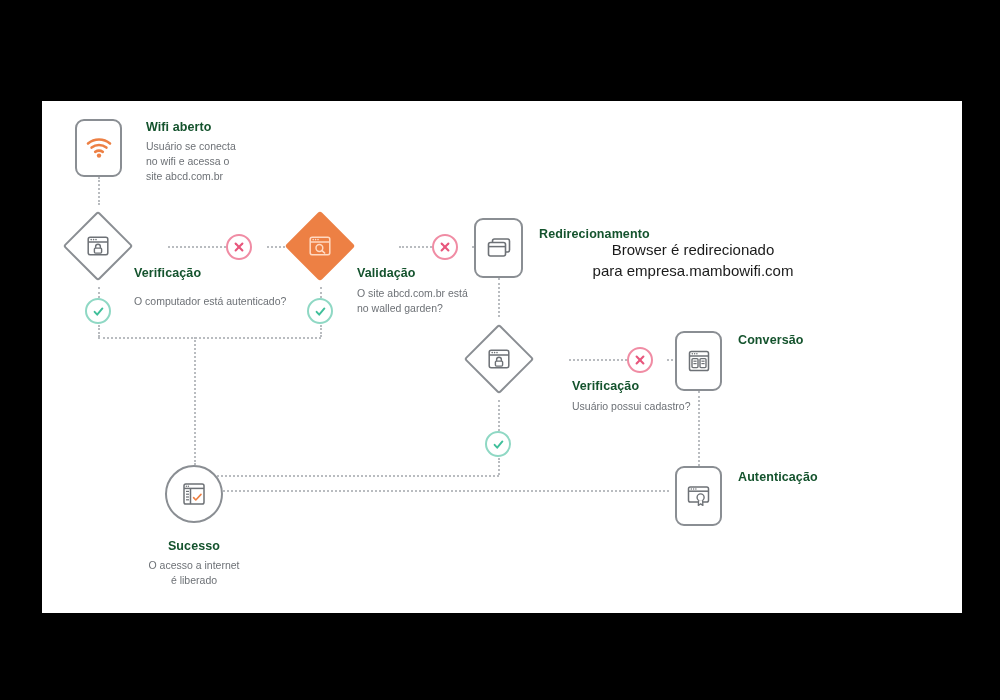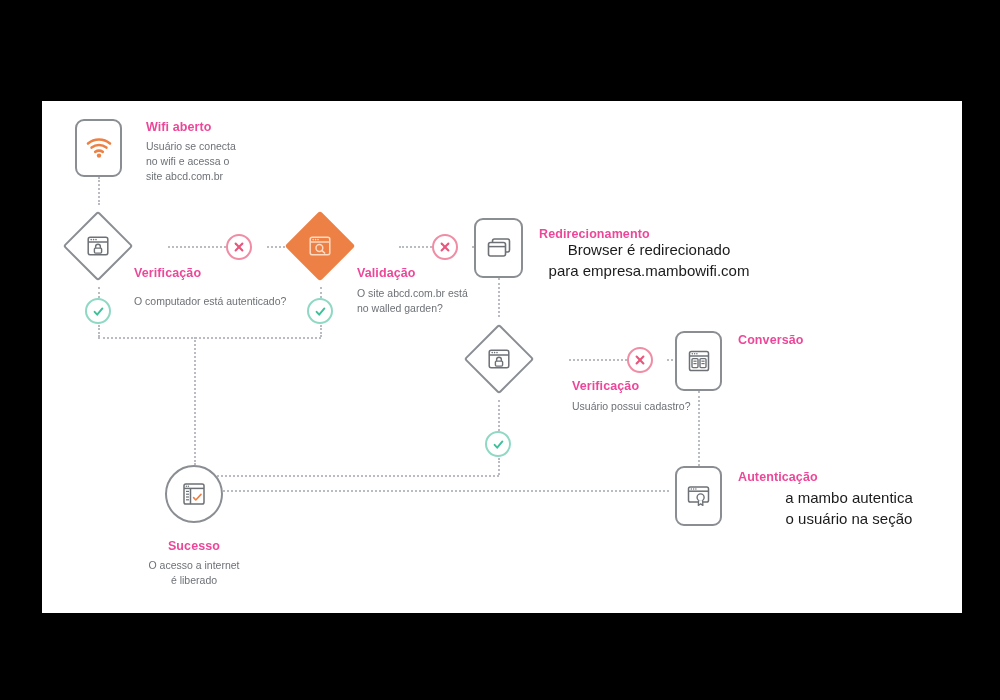--- a/index.html
+++ b/index.html
@@ -67,21 +67,21 @@
     display: flex;
     align-items: center;
     justify-content: center;
   }
 
   
   .lbl-title {
     position: absolute;
     font-size: 12.5px;
     font-weight: bold;
-    color: #ec4899;
+    color: #14532d;
     letter-spacing: .1px;
     white-space: nowrap;
   }
   .lbl-desc {
     position: absolute;
     font-size: 10.5px;
     line-height: 15px;
     color: #6d7176;
     white-space: pre-line;
   }
@@ -216,21 +216,21 @@
     <div class="rbox" style="left:432px; top:117px; width:49px; height:60px;">
       <span>
         <svg width="26" height="22" viewBox="0 0 26 22">
           <rect x="6.5" y="2" width="17" height="13" rx="2" fill="none" stroke="#6d7176" stroke-width="1.6"></rect>
           <rect x="2.5" y="5.5" width="17" height="13.5" rx="2" fill="#ffffff" stroke="#6d7176" stroke-width="1.6"></rect>
           <line x1="2.5" y1="9.6" x2="19.5" y2="9.6" stroke="#6d7176" stroke-width="1.5"></line>
         </svg>
       </span>
     </div>
     <div class="lbl-title" style="left:497px; top:126px;text-align:right;">Redirecionamento</div>
-    <div class="overlay-txt" style="left:477px; top:138px; width:260px;text-align:center;">Browser é redirecionado
+    <div class="overlay-txt" style="left:521px; top:138px; width:260px;text-align:center;">Browser é redirecionado
 para empresa.mambowifi.com</div>
 
     <div class="diamond" style="left:432px; top:233px; width:50px; height:50px;">
       <span class="diamond-ico">
         <svg width="22" height="20" viewBox="0 0 22 20">
           <rect x="1.2" y="1.2" width="19.6" height="17.6" rx="2" fill="none" stroke="#6d7176" stroke-width="1.5"></rect>
           <line x1="1.2" y1="6" x2="20.8" y2="6" stroke="#6d7176" stroke-width="1.5"></line>
           <circle cx="4.2" cy="3.6" r=".8" fill="#6d7176"></circle>
           <circle cx="6.6" cy="3.6" r=".8" fill="#6d7176"></circle>
           <circle cx="9" cy="3.6" r=".8" fill="#6d7176"></circle>
@@ -268,22 +268,20 @@
           <line x1="1.5" y1="6.2" x2="21.5" y2="6.2" stroke="#6d7176" stroke-width="1.5"></line>
           <circle cx="4.3" cy="4.1" r=".75" fill="#6d7176"></circle>
           <circle cx="6.6" cy="4.1" r=".75" fill="#6d7176"></circle>
           <circle cx="8.9" cy="4.1" r=".75" fill="#6d7176"></circle>
           <circle cx="13.6" cy="12.4" r="3.5" fill="#ffffff" stroke="#6d7176" stroke-width="1.4"></circle>
           <path d="M11.6 15.2 L11.3 20.4 L13.6 18.9 L15.9 20.4 L15.6 15.2" fill="#ffffff" stroke="#6d7176" stroke-width="1.3" stroke-linejoin="round"></path>
         </svg>
       </span>
     </div>
     <div class="lbl-title" style="left:696px; top:369px;">Autenticação</div>
-    <div class="overlay-txt" style="left:687px; top:386px; width:240px;">a mambo autentica
-o usuário na seção</div>
 
     <div class="circ" style="left:123px; top:364px; width:58px; height:58px;">
       <span>
         <svg width="24" height="24" viewBox="0 0 24 24">
           <rect x="2" y="2" width="20" height="20" rx="1.8" fill="none" stroke="#6d7176" stroke-width="1.5"></rect>
           <line x1="2" y1="6.4" x2="22" y2="6.4" stroke="#6d7176" stroke-width="1.5"></line>
           <line x1="8.5" y1="6.4" x2="8.5" y2="22" stroke="#6d7176" stroke-width="1.5"></line>
           <circle cx="4.4" cy="4.2" r=".75" fill="#6d7176"></circle>
           <circle cx="6.4" cy="4.2" r=".75" fill="#6d7176"></circle>
           <line x1="4" y1="9.4" x2="7" y2="9.4" stroke="#6d7176" stroke-width="1.2"></line>

